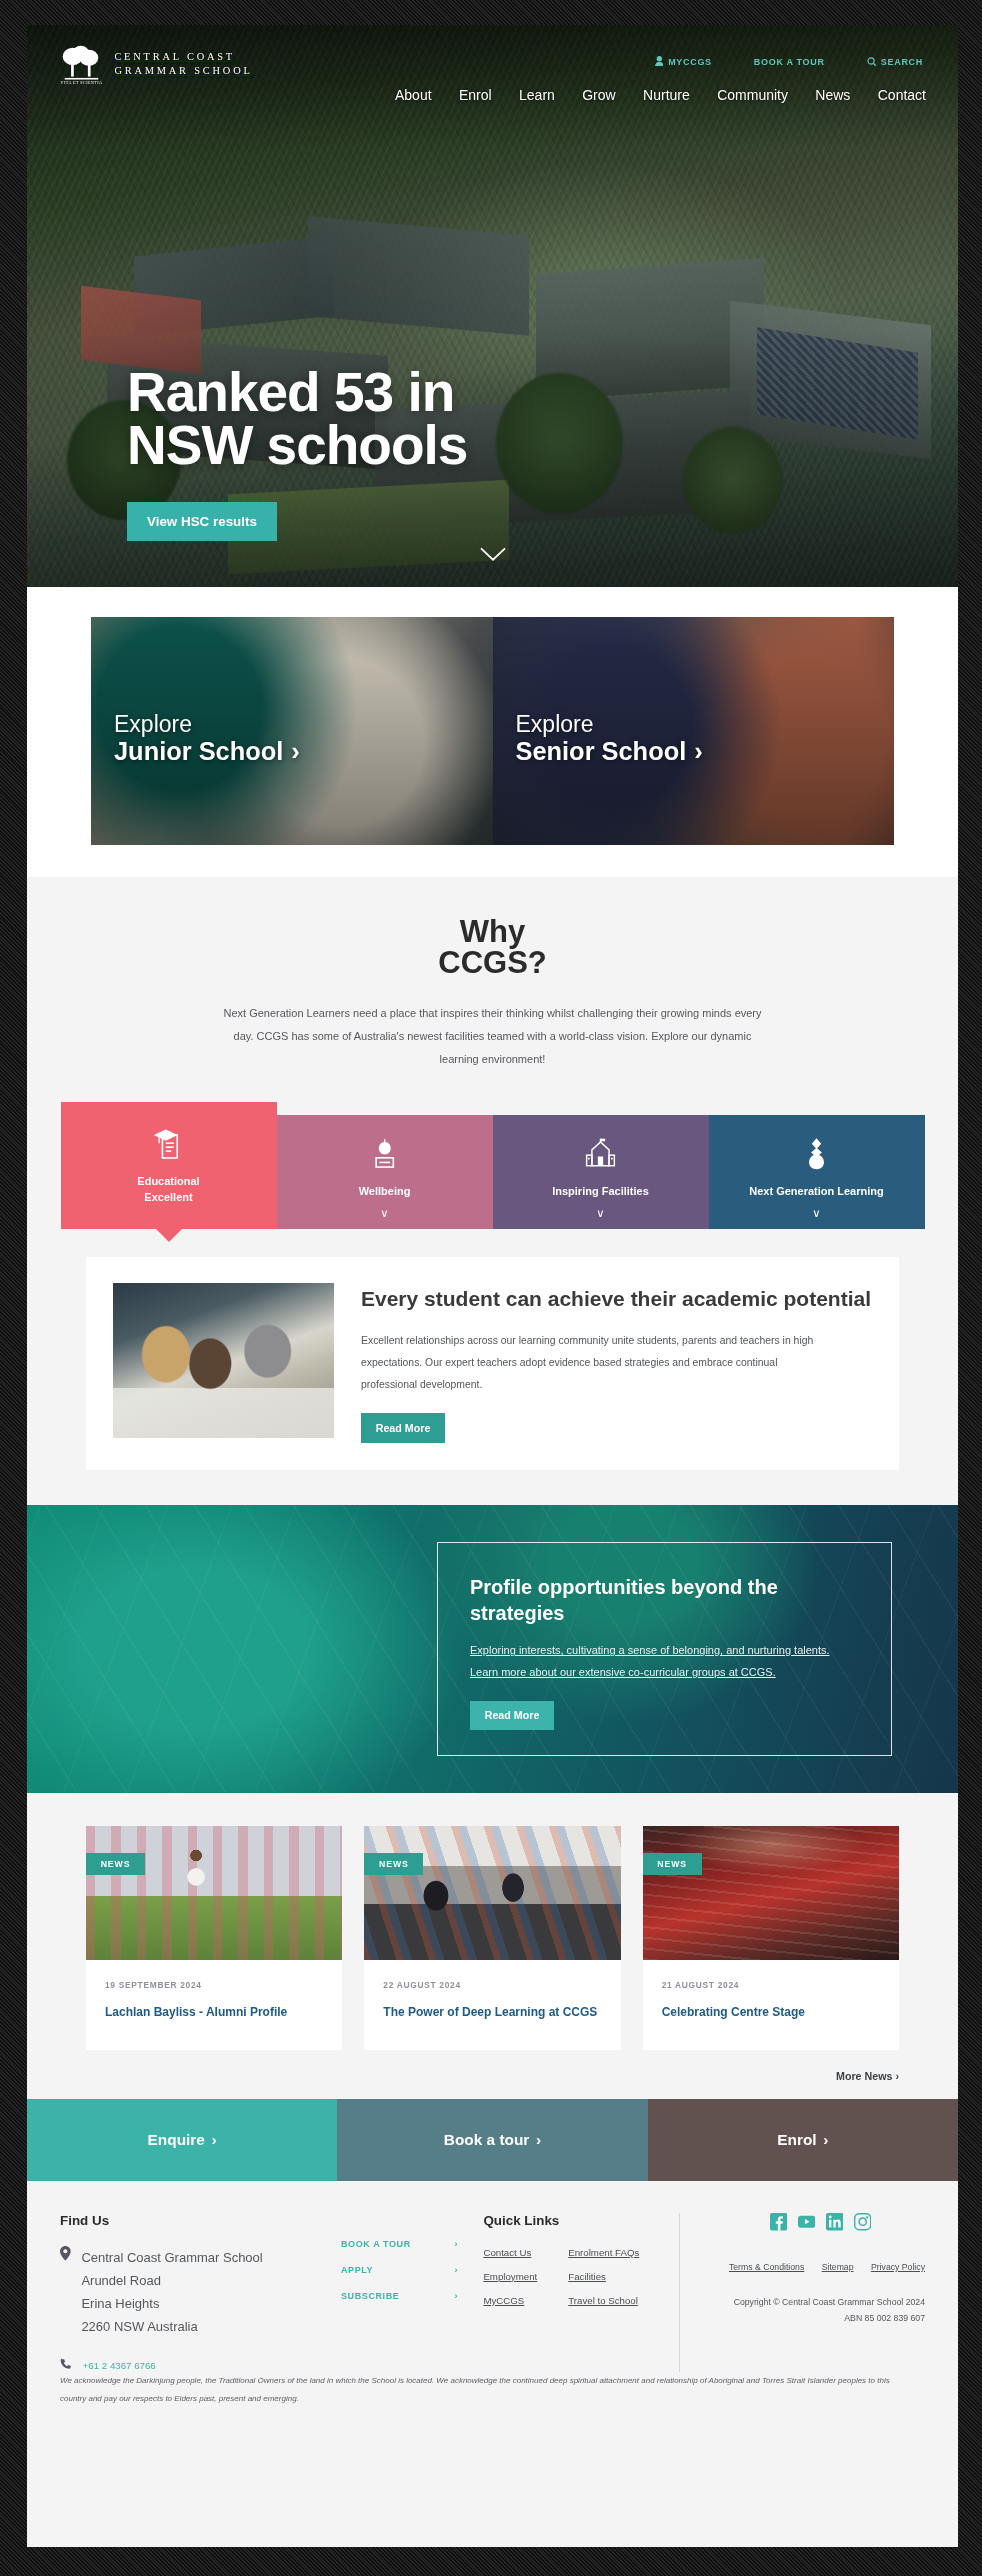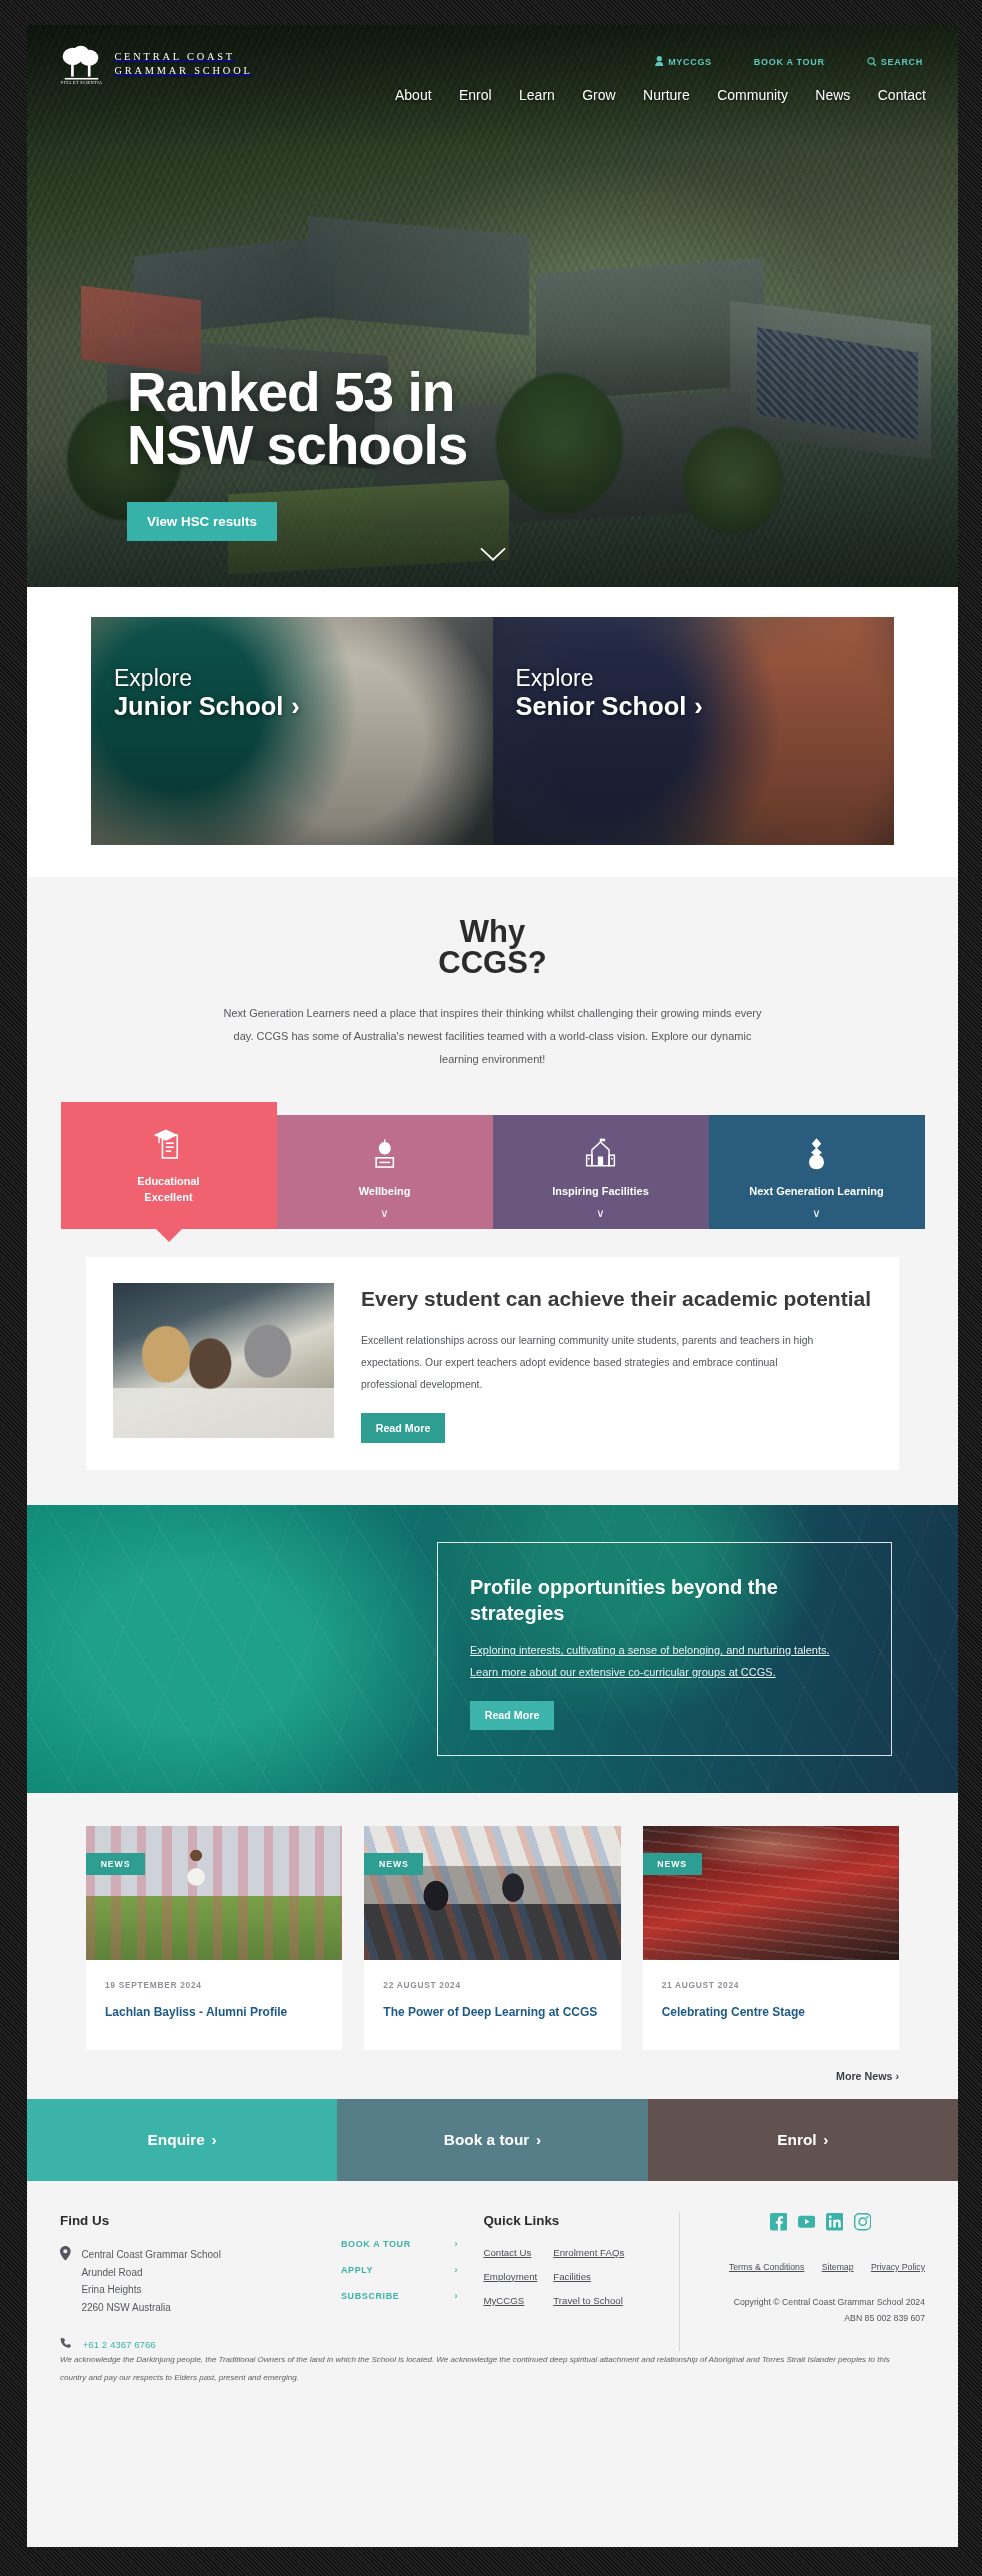--- a/index.html
+++ b/index.html
@@ -75,21 +75,21 @@
   .hero-copy { position:absolute; left:100px; top:341px; z-index:5; }
   .hero-h1 { color:#fff; font-size:55px; line-height:.96; font-weight:bold;
     letter-spacing:-1px; text-shadow:0 2px 10.7px rgba(0,0,0,.4); }
   .hero-btn { display:inline-block; margin-top:30px; background:#37b2ab; color:#fff;
     font-weight:bold; font-size:13.4px; padding:12px 20px; text-decoration:none; }
   .scroll-chev { position:absolute; left:50%; bottom:24px; transform:translateX(-50%); z-index:6; }
 
   
   .explore-wrap { background:#fff; padding:29.5px 0 32px; }
   .explore { width:803px; margin:0 auto; display:flex; height:228px; }
-  .ex-card { flex:1; position:relative; overflow:hidden; display:flex; align-items:center;
+  .ex-card { flex:1; position:relative; overflow:hidden; display:flex; align-items:flex-end;
     padding:4px 0 79px 23px; text-decoration:none; }
   .ex-junior { background:
       radial-gradient(circle at 22% 40%, #0e5d55 0 24%, transparent 52%),
       radial-gradient(circle at 62% 55%, #e9e2d2 0 30%, transparent 58%),
       linear-gradient(110deg,#9a8d72 0%, #c9c1ae 30%, #8d8a80 55%, #55585a 80%, #3b4a48 100%); }
   .ex-senior { background:
       radial-gradient(circle at 30% 48%, #2a3050 0 26%, transparent 55%),
       radial-gradient(circle at 78% 52%, #b4654a 0 24%, transparent 54%),
       linear-gradient(95deg,#2b3147 0%, #40465e 32%, #6b5b52 62%, #a9634a 86%, #5c4138 100%); }
   .ex-card::after { content:''; position:absolute; inset:0;
@@ -184,27 +184,27 @@
 
   
   .footer { background:#f4f4f5; padding:32px 33px 0; position:relative; }
   .frow { display:flex; }
   .fcol-find { width:281px; }
   .fcol-cta { width:117px; padding-top:25.4px; }
   .fcol-quick { width:221px; padding-left:25.4px; }
   .fcol-right { flex:1; padding-left:36px; border-left:0.7px solid #d5d6d8; }
   .fh { font-size:13.4px; font-weight:bold; color:#2b2b2b; margin-bottom:17.4px; }
   .addr-row { display:flex; gap:10.7px; }
-  .addr-lines { color:#55585c; font-size:10px; line-height:1.78; }
+  .addr-lines { color:#55585c; font-size:13px; line-height:1.78; }
   .phone-row { display:flex; gap:10.7px; align-items:center; margin-top:20px; }
   .phone-row a { color:#3bb3a8; font-size:9.7px; text-decoration:none; }
   .fcta { display:flex; justify-content:space-between; align-items:center;
     color:#3bb3a8; font-size:9px; font-weight:bold; letter-spacing:0.6px;
     text-decoration:none; margin-bottom:16px; }
-  .qlinks { display:flex; gap:16px; }
+  .qlinks { display:flex; gap:31px; }
   .qlinks ul { list-style:none; }
   .qlinks li { margin-bottom:12px; }
   .qlinks a { color:#4b4e53; font-size:9.7px; text-decoration:underline; }
   .socials { display:flex; gap:10.7px; justify-content:center; margin-bottom:31px; }
   .soc { width:17.4px; height:17.4px; display:block; }
   .legal { text-align:right; }
   .legal-links { display:flex; gap:17.4px; justify-content:flex-end; margin-bottom:22px; }
   .legal-links a { color:#4b4e53; font-size:8.7px; text-decoration:underline; }
   .legal p { color:#54575b; font-size:8.7px; line-height:1.85; }
   .ack { color:#5b5e62; font-size:8px; font-style:italic;

